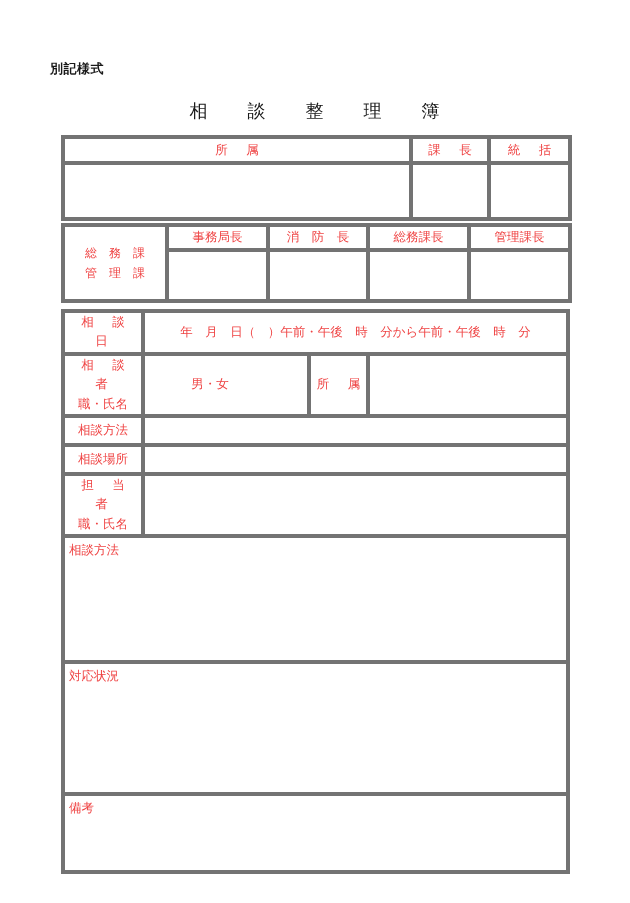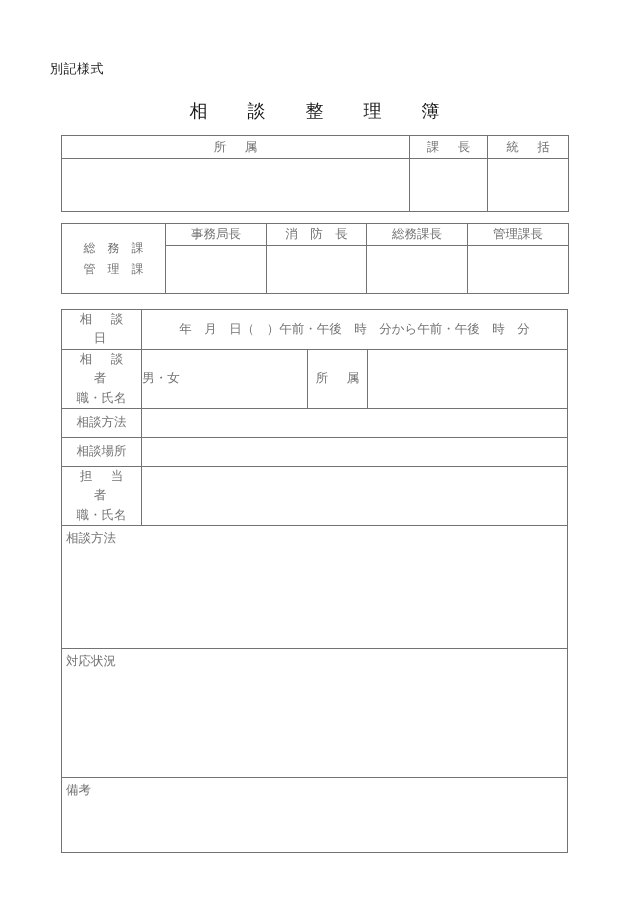--- a/index.html
+++ b/index.html
@@ -22,21 +22,21 @@
     width: 630px;
     height: 903px;
   }
 
   
   .form-code {
     position: absolute;
     left: 50px;
     top: 62px;
     font-size: 13px;
-    font-weight: normal;
+    font-weight: bold;
     letter-spacing: 0.5px;
     line-height: 1;
   }
 
   .doc-title {
     position: absolute;
     left: 61px;
     top: 102px;
     width: 507px;
     text-align: center;
@@ -47,27 +47,27 @@
   }
 
   
   .tbl {
     position: absolute;
     border-collapse: collapse;
     table-layout: fixed;
     border: 1px solid #8f8f8f;
   }
   .tbl td {
-    border: 1px solid #737373;
+    border: 4px solid #737373;
     font-size: 12.5px;
     padding: 0;
     vertical-align: middle;
     text-align: center;
     line-height: 1.35;
-    color: #737373;
+    color: #ef4444;
   }
   .sp1 { letter-spacing: 3px; text-indent: 3px; }
 
   
   #t-approval-top { left: 61px; top: 135px; width: 507px; }
   #t-approval-top .hdr { height: 22px; }
   #t-approval-top .body { height: 52px; }
 
   
   #t-approval-dept { left: 61px; top: 223px; width: 507px; }
@@ -82,21 +82,21 @@
   #t-main { left: 61px; top: 309px; width: 507px; border-radius: 16px; }
   #t-main td {
     vertical-align: middle;
   }
   #t-main .lbl {
     width: 80px;
     text-align: center;
     line-height: 1.55;
   }
   #t-main .val-right {
-    text-align: left;
+    text-align: center;
     padding-right: 32px;
   }
   #t-main .r-date    { height: 28px; }
   #t-main .r-person  { height: 42px; }
   #t-main .r-method  { height: 29px; }
   #t-main .r-place   { height: 29px; }
   #t-main .r-staff   { height: 42px; }
 
   .big-cell {
     text-align: left !important;

